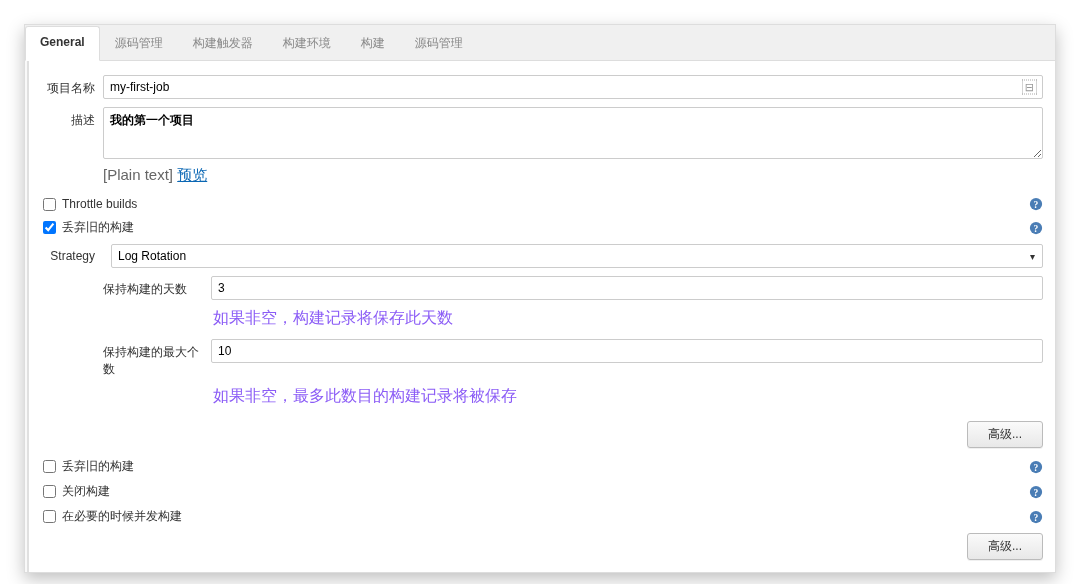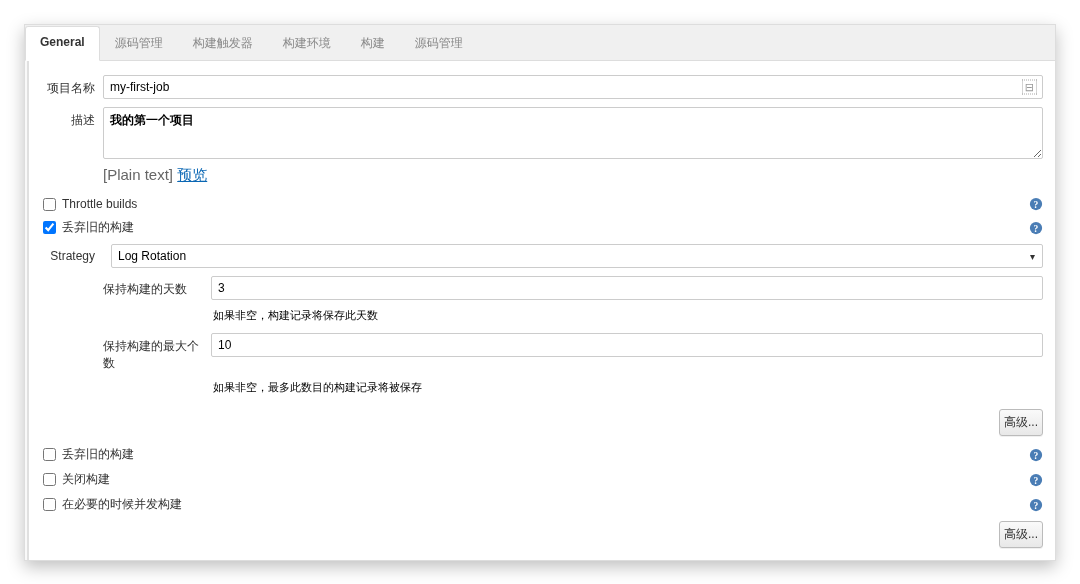--- a/index.html
+++ b/index.html
@@ -138,33 +138,33 @@
   padding-right: 8px;
   padding-top: 5px;
   font-size: 12px;
   color: #333;
 }
 .nested-input {
   flex: 1;
 }
 .nested-hint {
   margin-left: 108px;
-  color: #000000;
-  font-size: 11px;
+  color: #8b5cf6;
+  font-size: 16px;
   padding: 6px 0 10px 2px;
 }
 .btn-row {
   text-align: right;
   margin-top: 4px;
 }
 .btn {
   background: linear-gradient(#fafafa, #e8e8e8);
   border: 1px solid #bbb;
   border-radius: 3px;
-  padding: 4px 4px;
+  padding: 4px 20px;
   font-size: 12px;
   color: #333;
   cursor: pointer;
   box-shadow: 0 1px 0 rgba(0,0,0,0.06);
 }
 .divider-space { height: 6px; }
 select { appearance: none; -webkit-appearance: none; }
 .select-wrap { position: relative; margin-left: 8px; }
 .select-wrap::after {
   content: "▾";

